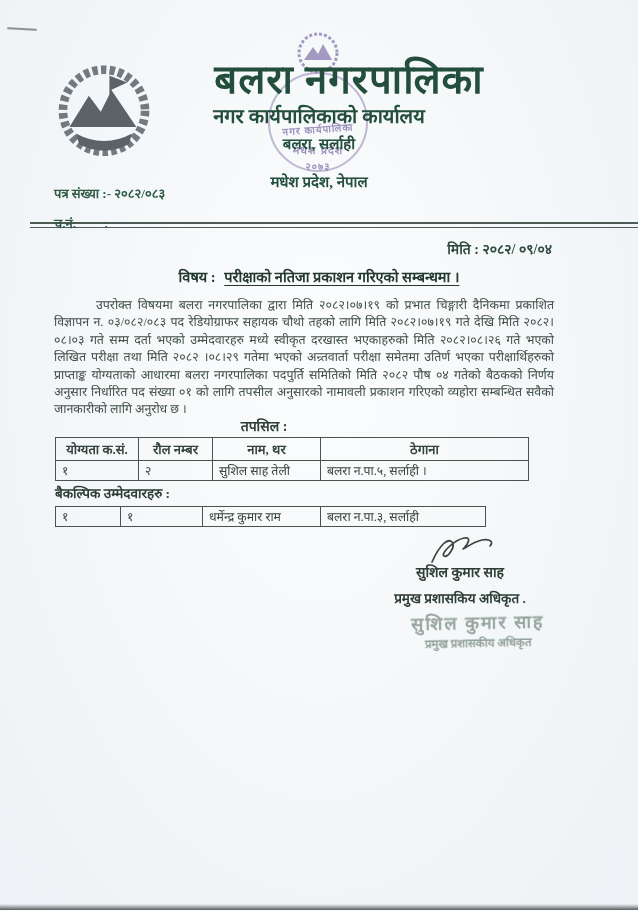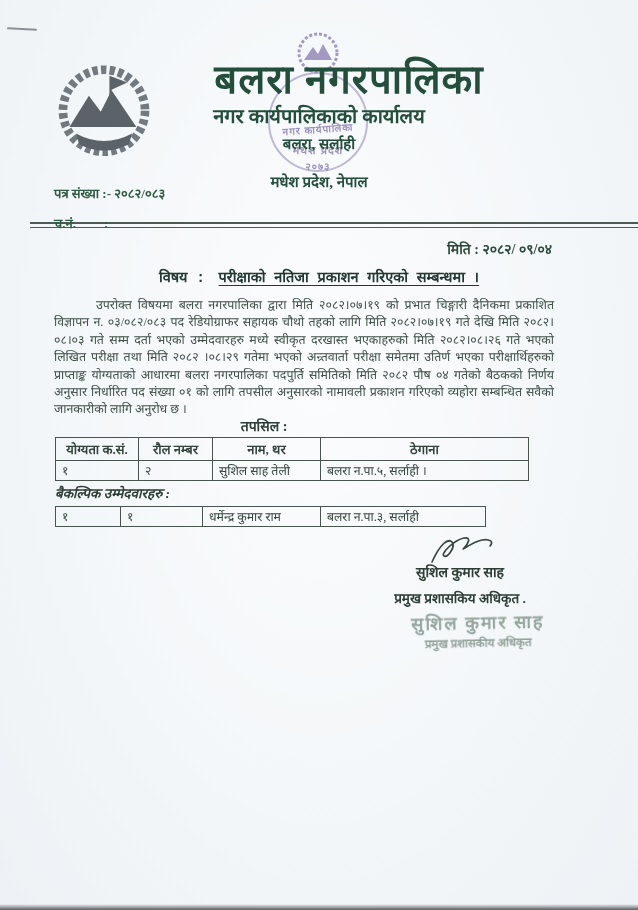--- a/index.html
+++ b/index.html
@@ -35,35 +35,35 @@
   .province{font-size:15px;font-weight:bold;margin-top:18px;}
 
   .letter-meta{left:54px;top:184px;font-size:13px;color:#2f5a44;font-weight:bold;z-index:2;}
   .letter-meta .row2{margin-top:12px;}
   .letter-meta .colon{margin-left:28px;}
 
   .rule{left:30px;right:0;top:222px;height:3px;border-top:2px solid #4e5a54;border-bottom:1px solid #4e5a54;}
 
   .date-line{right:86px;top:239px;font-size:14px;font-weight:bold;color:#2c4a3c;}
 
-  .subject-line{left:0;right:0;top:266px;text-align:center;font-size:14.5px;font-weight:bold;color:#233831;font-family:Liberation Mono, monospace;}
+  .subject-line{left:0;right:0;top:266px;text-align:center;font-size:14.5px;font-weight:bold;color:#233831;}
   .subject-line .sub-text{text-decoration:underline;text-underline-offset:3px;margin-left:5px;}
 
   .body-par{left:54px;top:297px;width:500px;font-size:12.4px;line-height:17.4px;text-align:justify;text-indent:42px;color:#404f47;}
 
   .tapasil{left:54px;top:416px;width:420px;text-align:center;font-size:14px;font-weight:bold;color:#2e3e36;}
 
   table{border-collapse:collapse;table-layout:fixed;border-radius:14px;}
   td,th{border:1.4px solid #49544e;font-size:12.3px;color:#35433c;padding:1px 6px;overflow:hidden;white-space:nowrap;}
   th{font-size:13px;font-weight:bold;text-align:center;padding:2px 4px;}
   .t1{left:55px;top:437px;}
   .t1 table{width:473px;}
   .t2{left:55px;top:506px;}
   .t2 table{width:430px;}
-  .alt-heading{left:55px;top:484px;font-size:13.5px;font-weight:bold;color:#2e3e36;font-style:italic;}
+  .alt-heading{left:55px;top:484px;font-size:13.5px;font-weight:bold;color:#2e3e36;}
 
   .sig-block{left:350px;top:534px;width:220px;text-align:center;color:#2e3e36;}
   .sig-scribble{display:block;margin:0 auto -6px 78px;}
   .sig-name{font-size:14px;font-weight:bold;}
   .sig-desg{font-size:13.5px;font-weight:bold;margin-top:8px;}
 
   .stamp{left:378px;top:610px;width:200px;text-align:center;color:#7f9188;transform:rotate(-1.2deg);filter:blur(.4px);}
   .stamp .s-name{font-size:18px;font-weight:bold;letter-spacing:2px;opacity:.8;}
   .stamp .s-desg{font-size:11.5px;font-weight:bold;margin-top:1px;opacity:.85;}
 </style>

